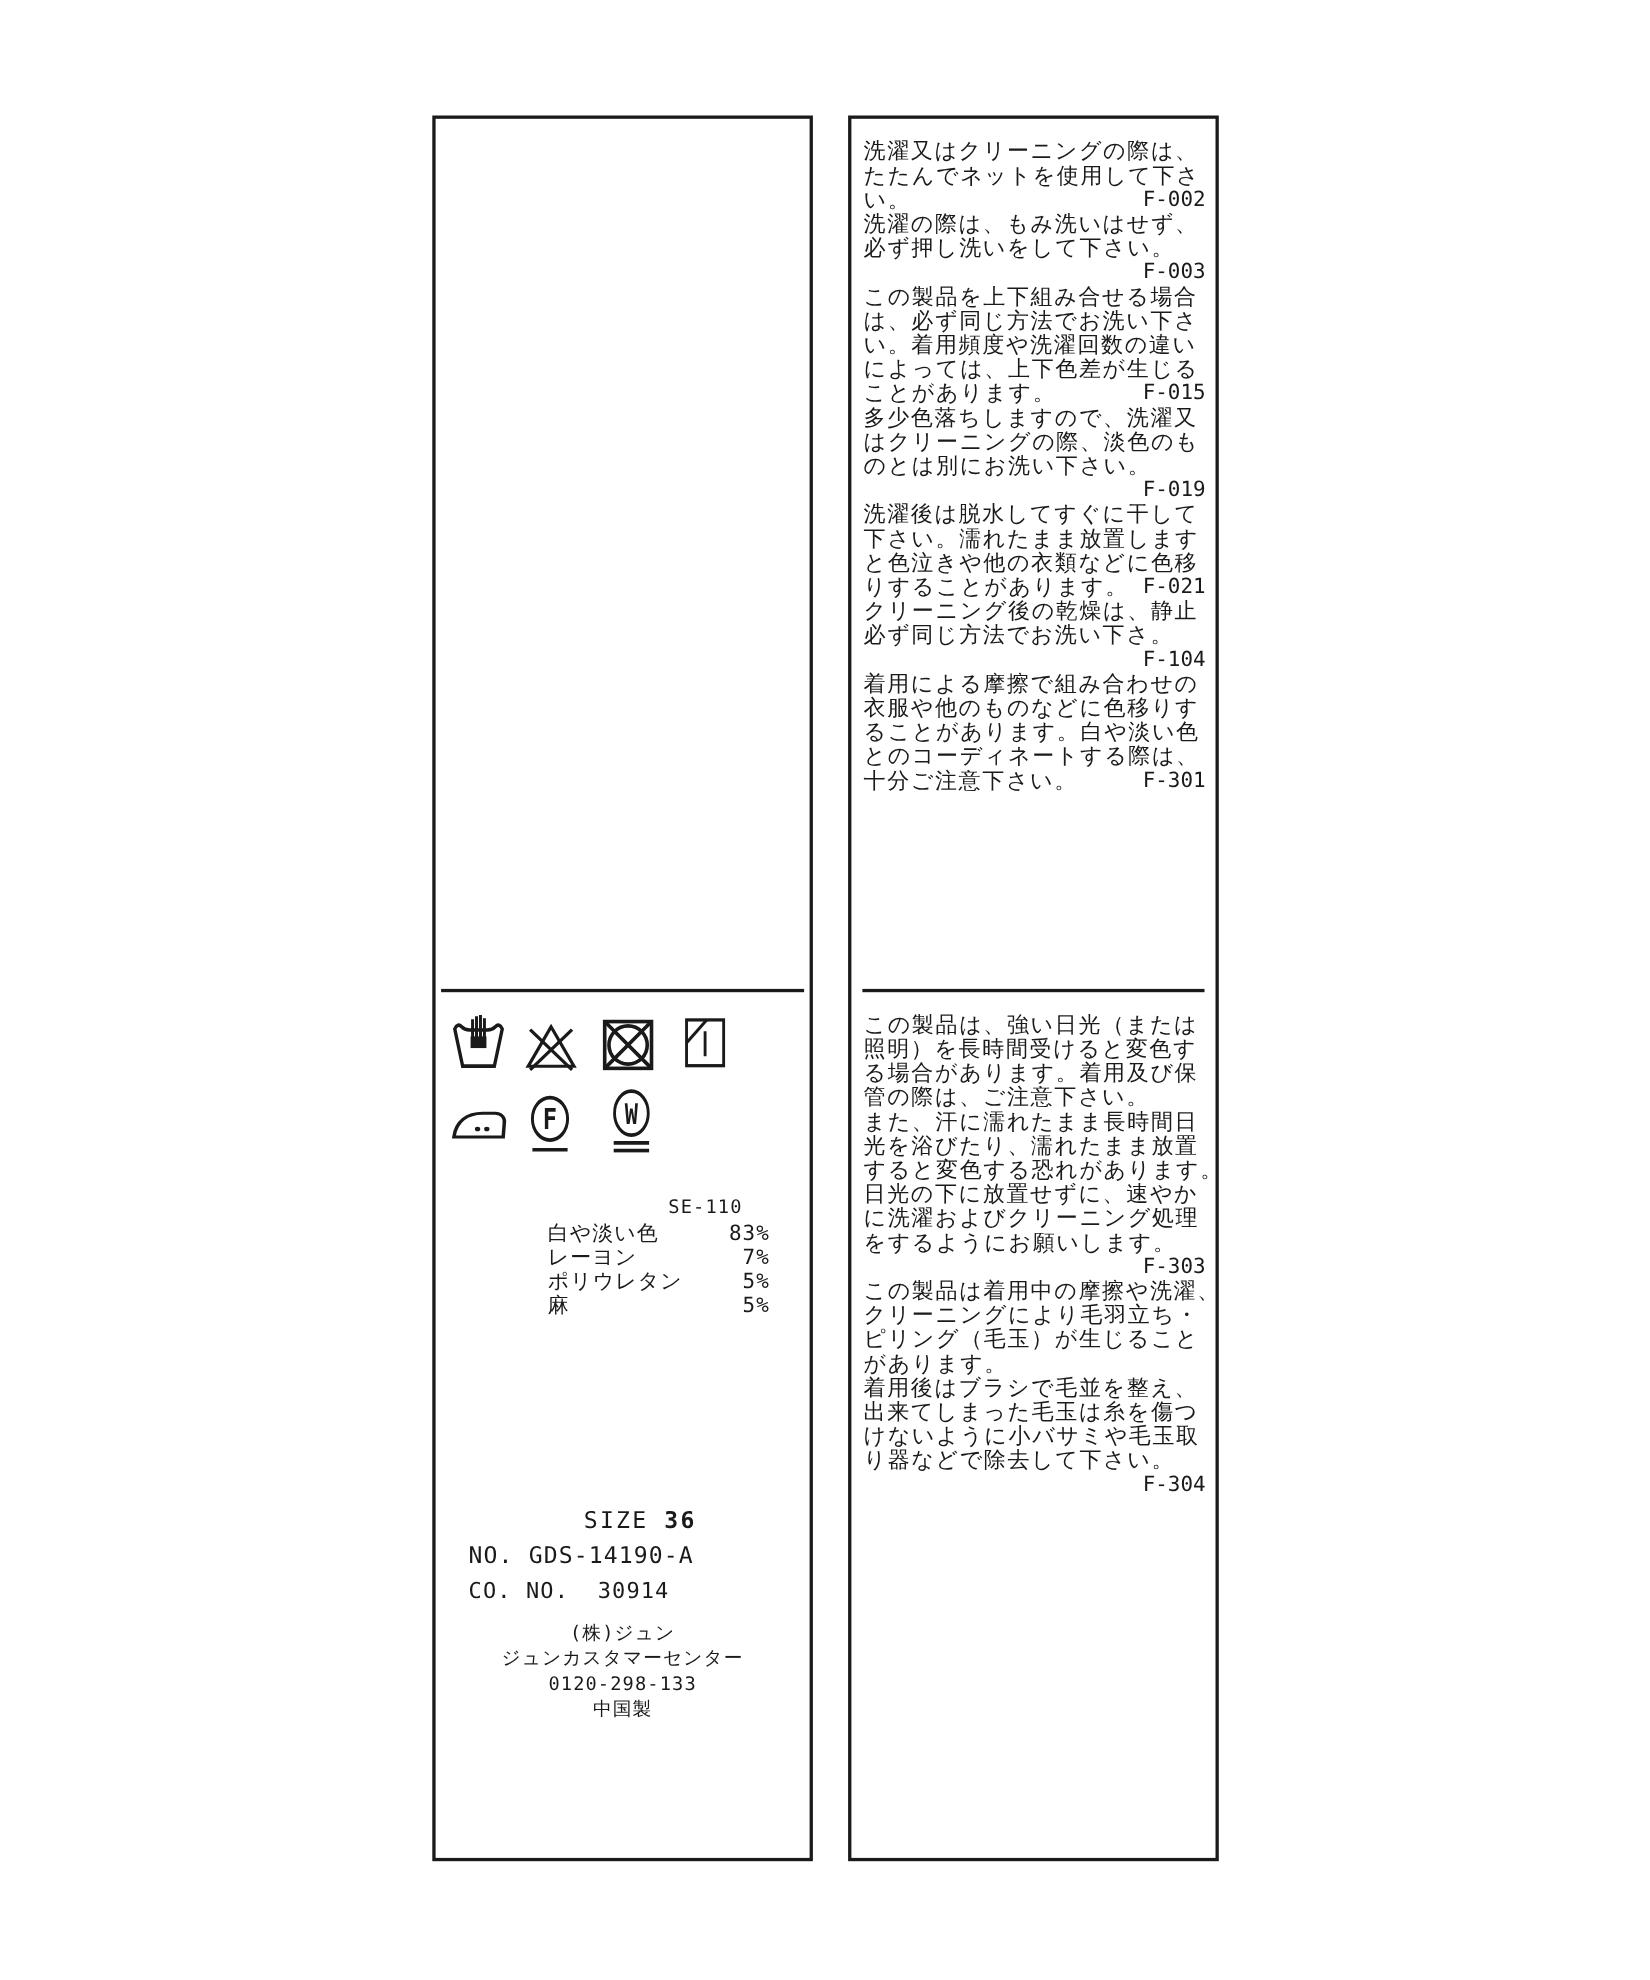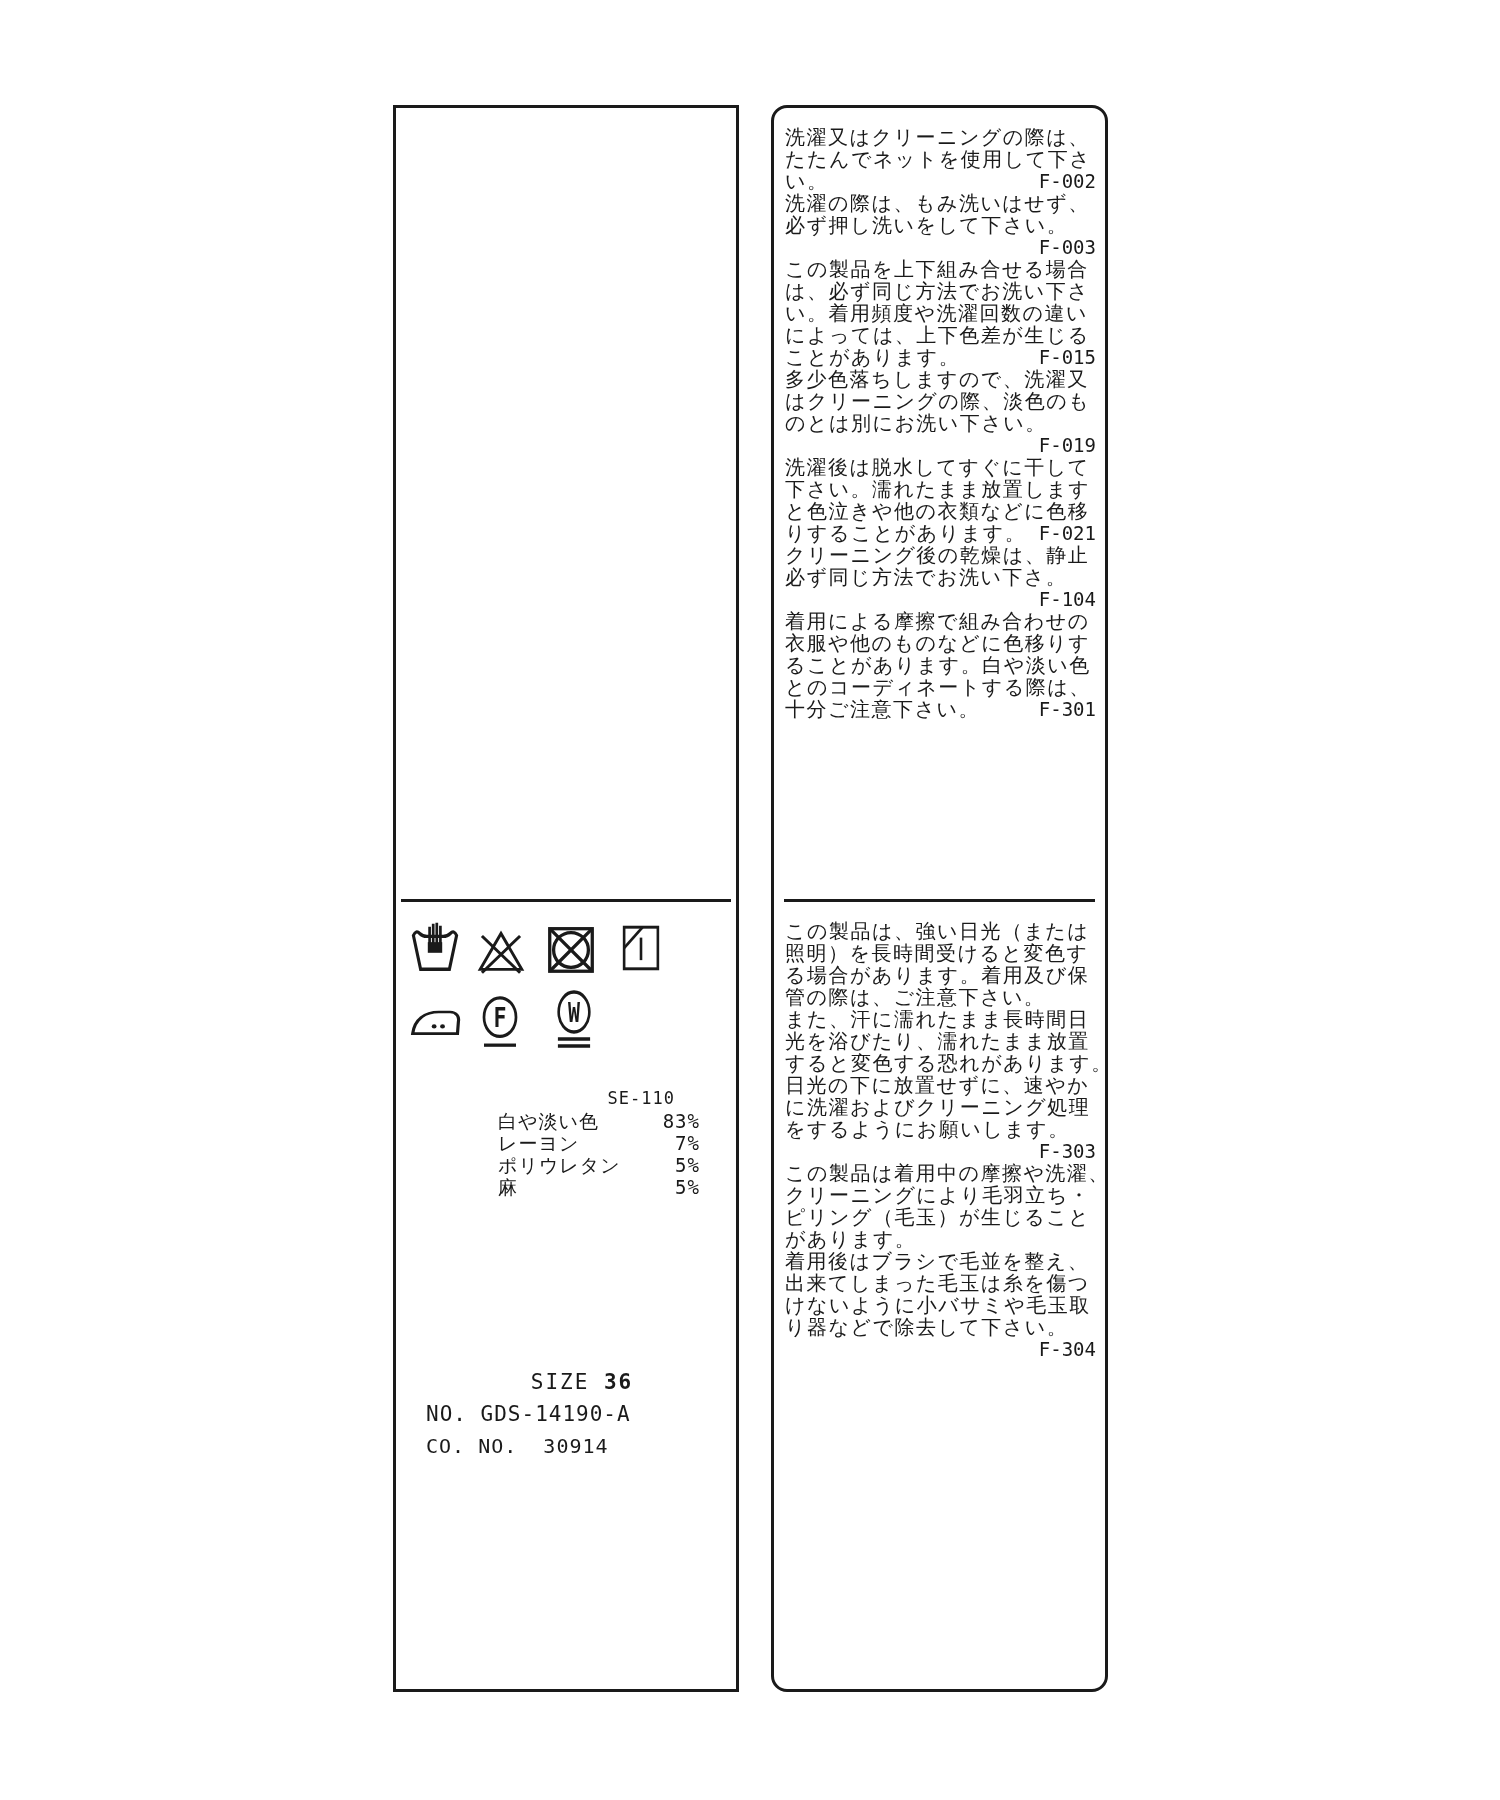--- a/index.html
+++ b/index.html
@@ -1,21 +1,21 @@
 <!DOCTYPE html>
 <html><head>
 <meta charset="utf-8">
 <style>
   html,body{margin:0;padding:0;background:#ffffff;}
   body{width:1500px;height:1800px;position:relative;
        font-family:"DejaVu Sans Mono","Liberation Mono","DejaVu Sans",sans-serif;
        color:#1a1a1a;}
   .panel{position:absolute;top:105px;height:1581px;border:3px solid #1a1a1a;background:#fff;overflow:hidden;}
   .panel-left{left:393px;width:340px;}
-  .panel-right{left:771px;width:331px;border-radius:16px;}
+  .panel-right{left:771px;width:331px;}
   .divider{position:absolute;height:3px;background:#1a1a1a;}
   .panel-left .divider{top:791px;left:5px;right:5px;}
   .panel-right .divider{top:791px;left:10px;right:10px;}
 
   
   .txtcol{position:absolute;left:11px;right:9px;}
   .txtcol.top{top:18px;}
   .txtcol.bottom{top:812px;}
   .line{height:22px;display:flex;justify-content:space-between;align-items:flex-end;}
   .line .jp{font-size:20px;letter-spacing:1.5px;white-space:pre;line-height:22px;}
@@ -116,20 +116,27 @@
         <span class="pct">5%</span>
       </div>
     </div>
 
   <div class="size-line">
     <span>SIZE</span><span> </span><span class="size-val">36</span>
   </div>
   <div class="no-line">NO. GDS-14190-A</div>
   <div class="co-line">CO. NO.  30914</div>
 
+  <div class="company">
+
+  <div>(株)ジュン</div>
+      <div>ジュンカスタマーセンター</div>
+      <div>0120-298-133</div>
+      <div>中国製</div>
+    </div>
 </div>
 
 <div class="panel panel-right">
   <div class="txtcol top">
 
       <div class="line">
         <span class="jp">洗濯又はクリーニングの際は、</span>
         <span class="code"></span>
       </div>
 

